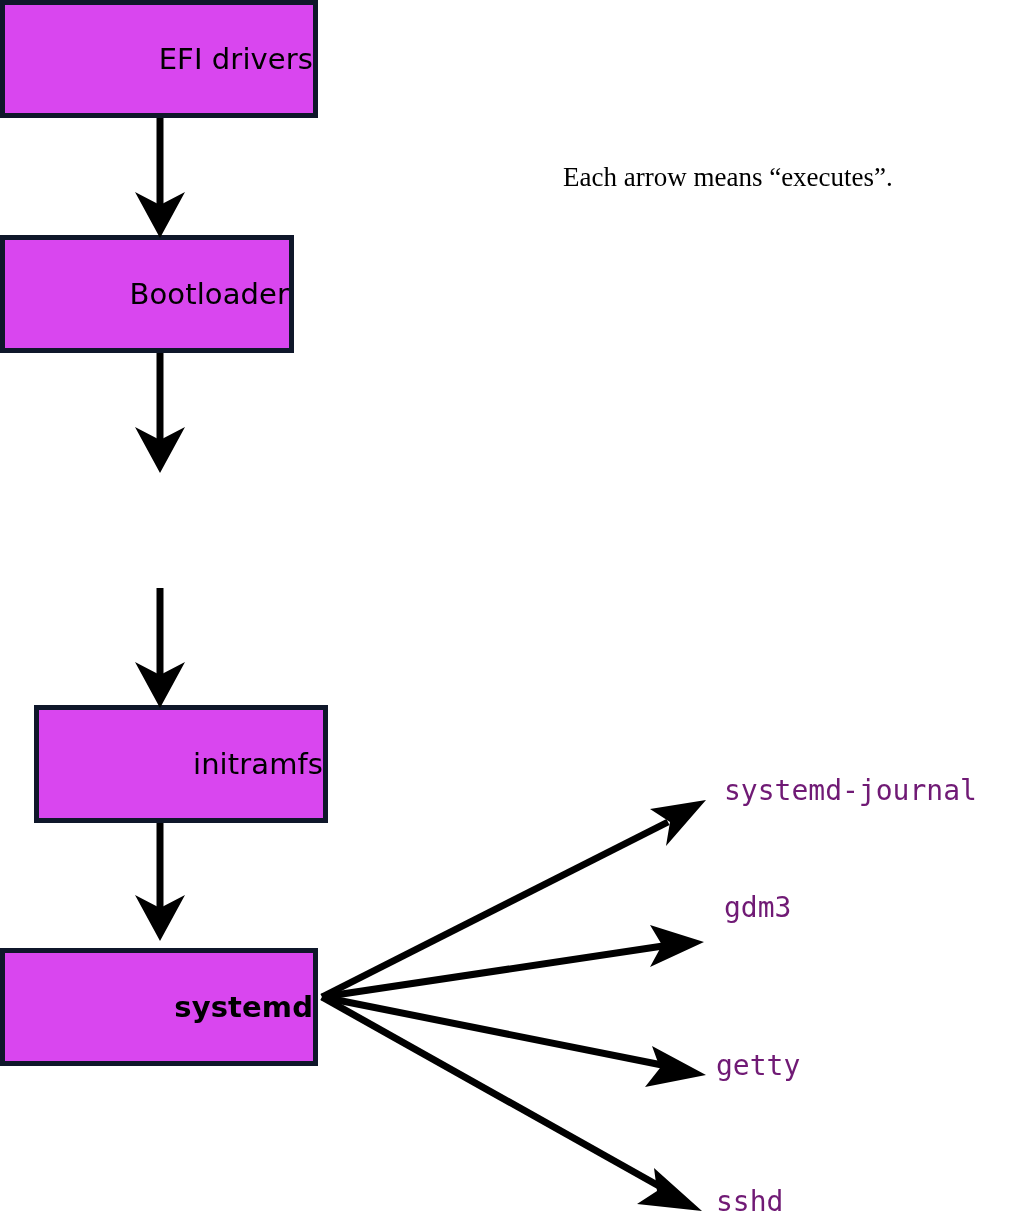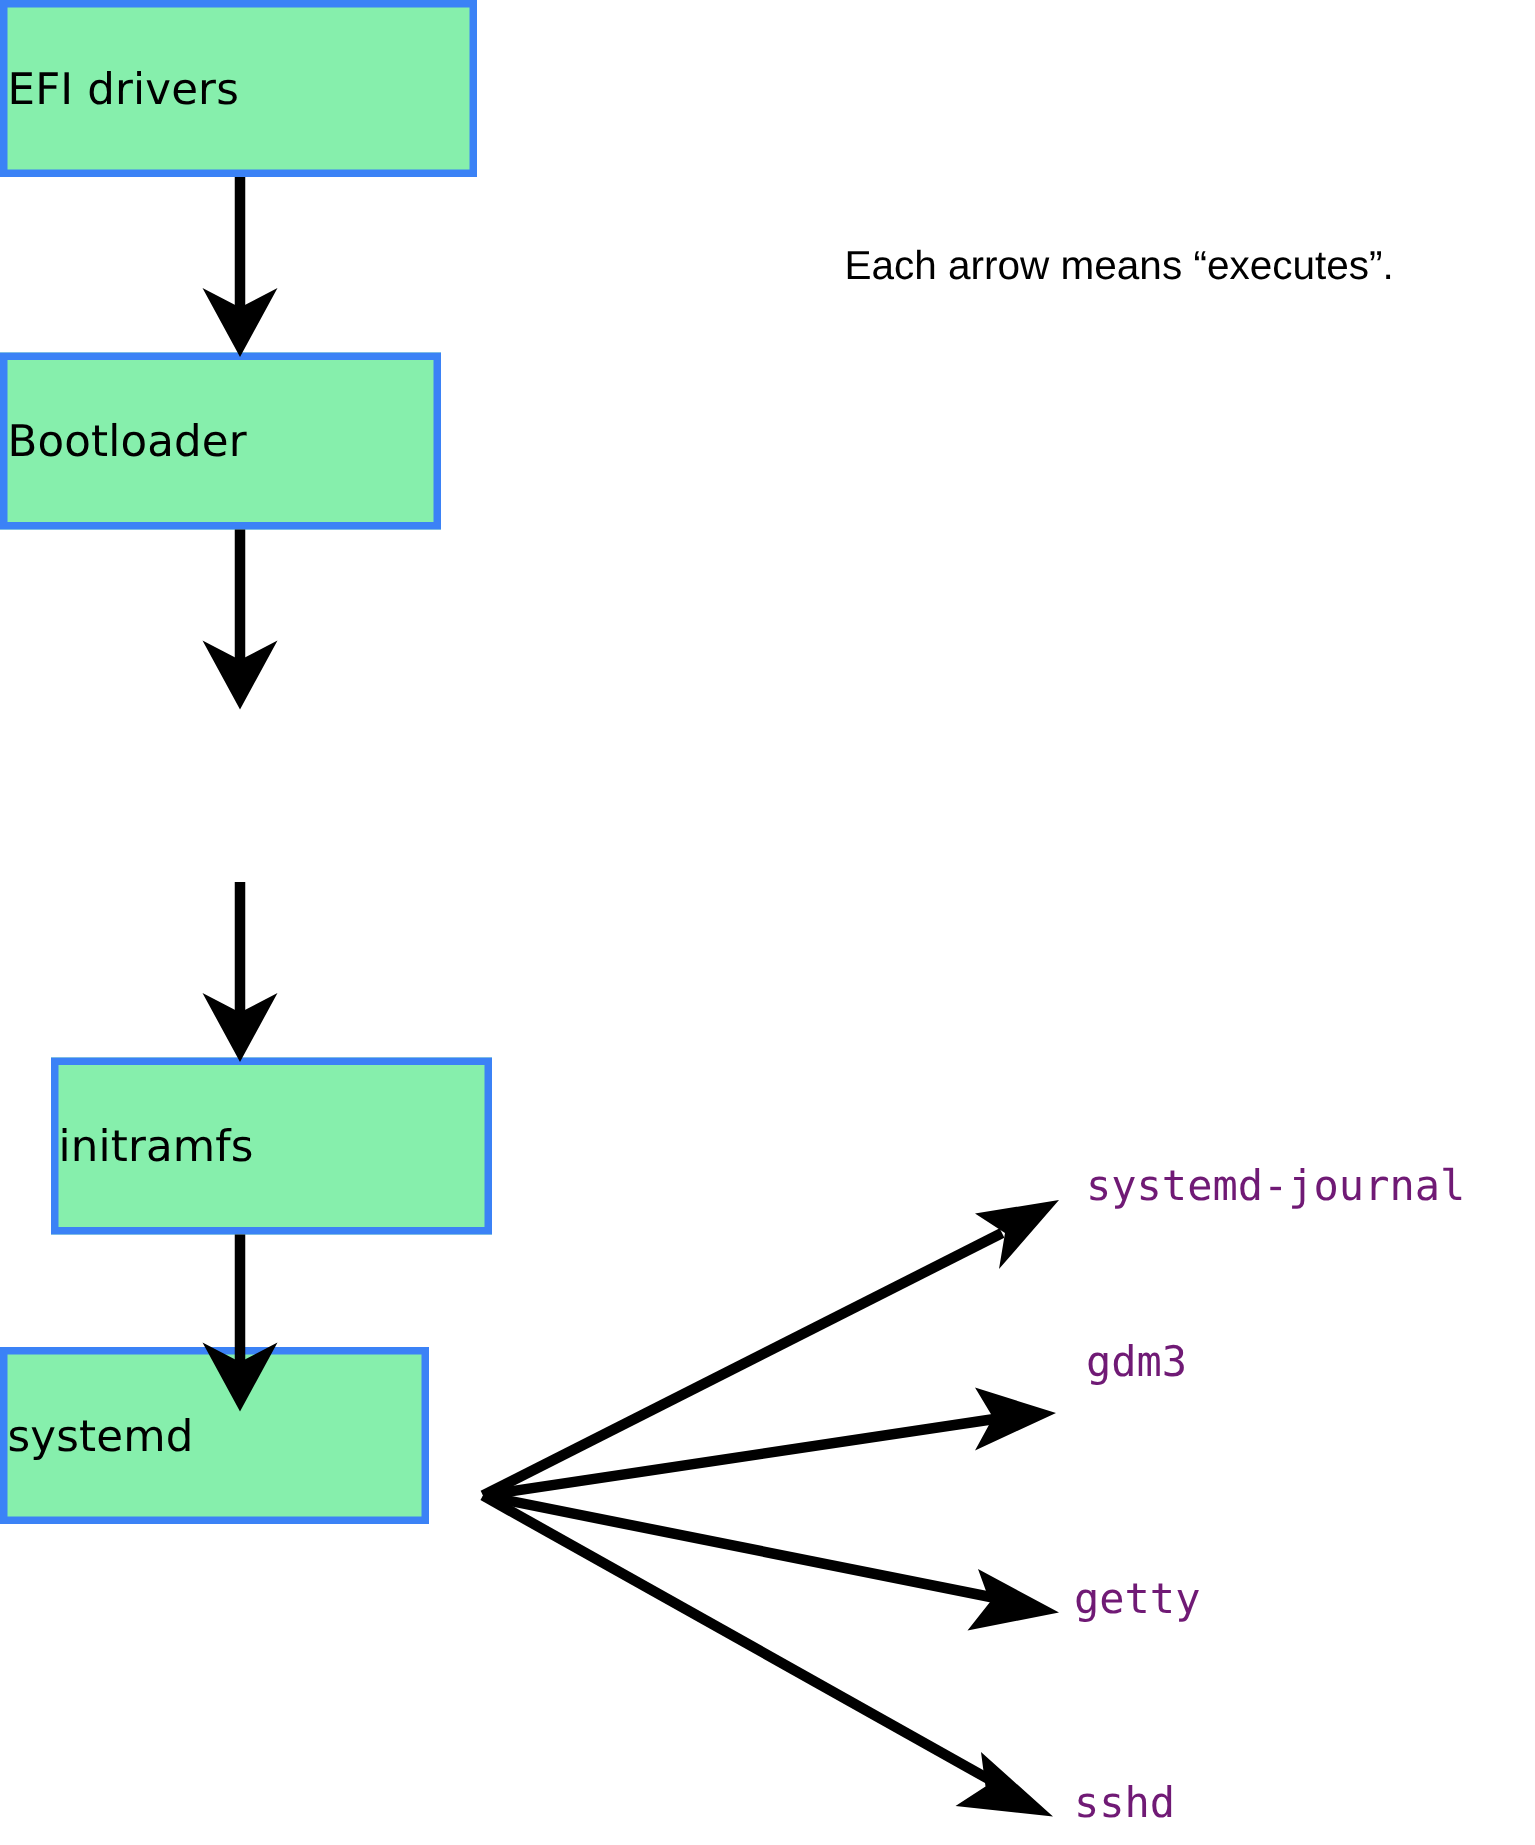--- a/index.html
+++ b/index.html
@@ -23,45 +23,45 @@
     position: absolute;
     left: 0;
     top: 0;
     width: 1023px;
     height: 1230px;
     overflow: visible;
   }
   .node-box {
     position: absolute;
     box-sizing: border-box;
-    background: #86efac;
-    border: 5px solid #3b82f6;
+    background: #d946ef;
+    border: 5px solid #0f172a;
     display: flex;
     align-items: center;
-    justify-content: flex-start;
+    justify-content: flex-end;
   }
   .node-label {
     font-family: "DejaVu Sans", sans-serif;
     font-size: 29px;
     color: #000000;
     line-height: 1;
     letter-spacing: 0.1px;
     white-space: nowrap;
   }
   .leaf-label {
     position: absolute;
     font-family: "DejaVu Sans Mono", monospace;
     font-size: 28px;
     color: #701a75;
     line-height: 1;
     white-space: nowrap;
   }
   .caption {
     position: absolute;
-    font-family: Liberation Sans, sans-serif;
+    font-family: Liberation Serif, serif;
     font-size: 27px;
     color: #000000;
     line-height: 1;
     white-space: nowrap;
   }
 </style>
 </head>
 <body>
 
 <div id="canvas">
@@ -72,21 +72,21 @@
 
   <div class="node-box" style="left:0px; top:235px; width:294px; height:118px;">
     <span class="node-label">Bootloader</span>
   </div>
 
 
   <div class="node-box" style="left:0px; top:705px; width:294px; height:118px;margin-left:34px;">
     <span class="node-label">initramfs</span>
   </div>
 
-  <div class="node-box" style="left:0px; top:898px; width:286px; height:118px;">
+  <div class="node-box" style="left:0px; top:948px; width:318px; height:118px;font-weight:bold;">
     <span class="node-label">systemd</span>
   </div>
 
   <svg class="layer" viewBox="0 0 1023 1230" xmlns="http://www.w3.org/2000/svg">
 
     <g>
       <line x1="160" y1="118" x2="160" y2="214" stroke="#000" stroke-width="7"></line>
       <path d="M 160 238 L 135 192 L 160 205 L 185 192 Z" fill="#000"></path>
     </g>
 

